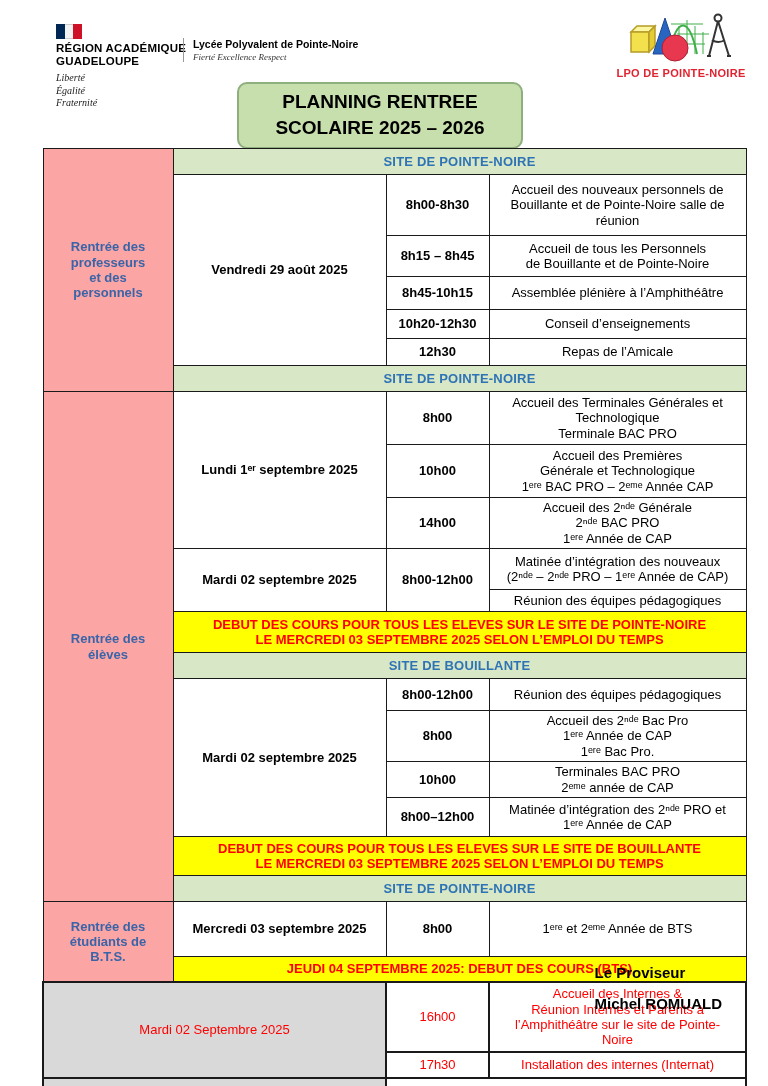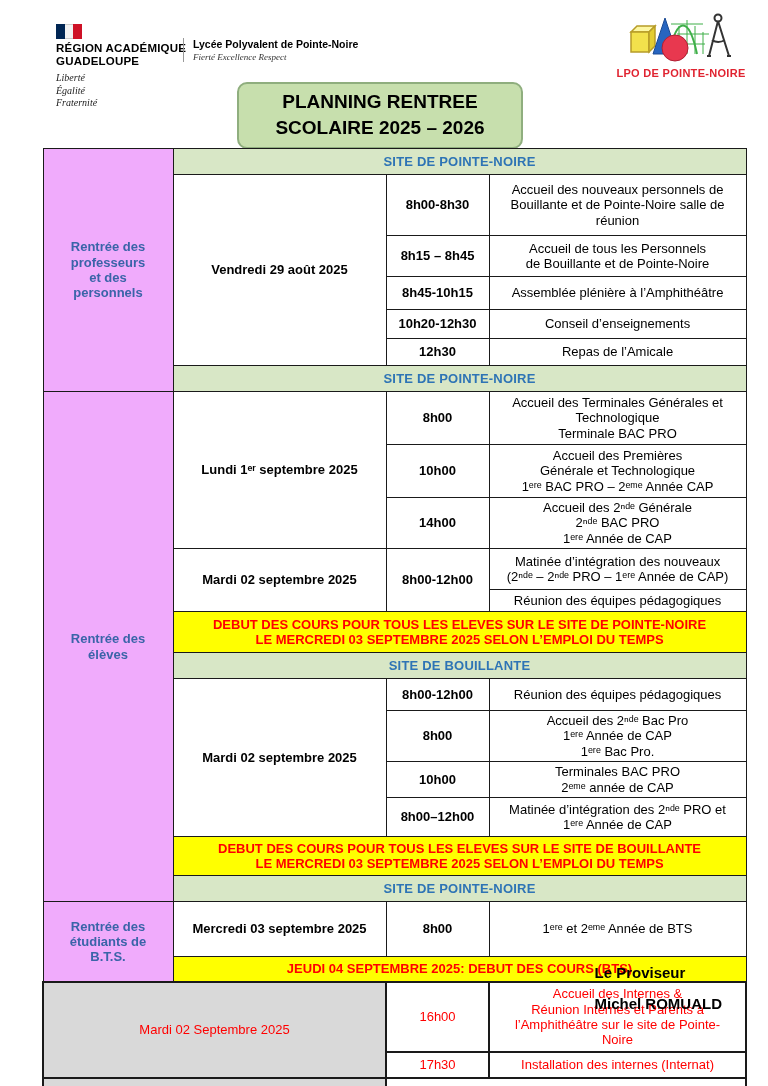--- a/index.html
+++ b/index.html
@@ -23,21 +23,21 @@
   .lpo-caption{font-weight:bold;font-size:11px;color:#e02330;margin-top:1px;letter-spacing:.3px;}
   .title-box{position:absolute;left:237px;top:82px;width:286px;box-sizing:border-box;
              background:#c7dfad;border:2.5px solid #8fae7e;border-radius:10px;
              text-align:center;padding:5px 4px 7px 4px;}
   .title-line{font-weight:bold;font-size:19px;line-height:1.35;}
 
   
   table.planning{position:absolute;left:42px;top:148px;width:703px;border-collapse:collapse;table-layout:fixed;}
   table.planning td{border:1.2px solid #1a1a1a;padding:1px 3px;vertical-align:middle;text-align:center;
                     font-size:13px;line-height:1.18;overflow:hidden;}
-  td.side{background:#f0abfc;color:#3a64a8;font-weight:bold;font-size:15.5px;line-height:1.5;white-space:pre-line;}
+  td.side{background:#fca5a5;color:#3a64a8;font-weight:bold;font-size:15.5px;line-height:1.5;white-space:pre-line;}
   td.band-green{background:#d8e7c6;color:#2e74b5;font-weight:bold;font-size:17px;letter-spacing:.2px;}
   td.band-yellow{background:#ffff00;color:#ff0000;font-weight:bold;font-size:13.5px;white-space:pre-line;line-height:1.35;}
   td.date{font-weight:bold;font-size:13.5px;}
   td.time{font-weight:bold;font-size:13.5px;}
   td.desc{white-space:pre-line;}
   tr.s4 td{border-width:2px;color:#ff0000;font-weight:normal;}
   tr.s4 td.graydate{background:#d9d9d9;}
   
   tr.h23 td{height:23px;} tr.h58 td{height:58px;} tr.h38 td{height:38px;}
   tr.h30 td{height:30px;} tr.h26 td{height:26px;text-align:center;} tr.h24 td{height:24px;}

